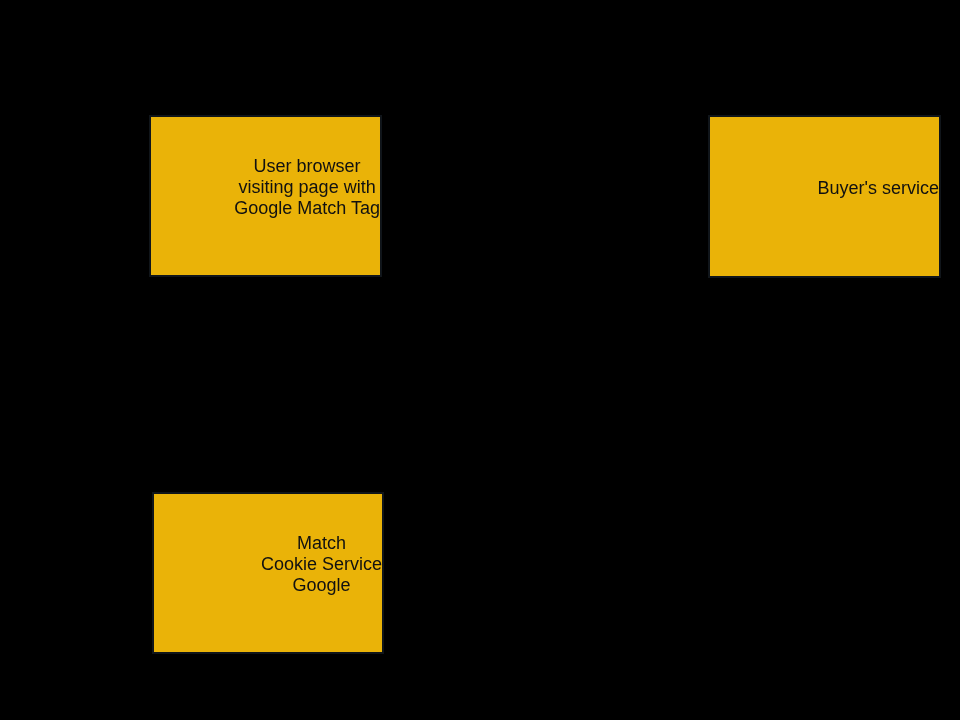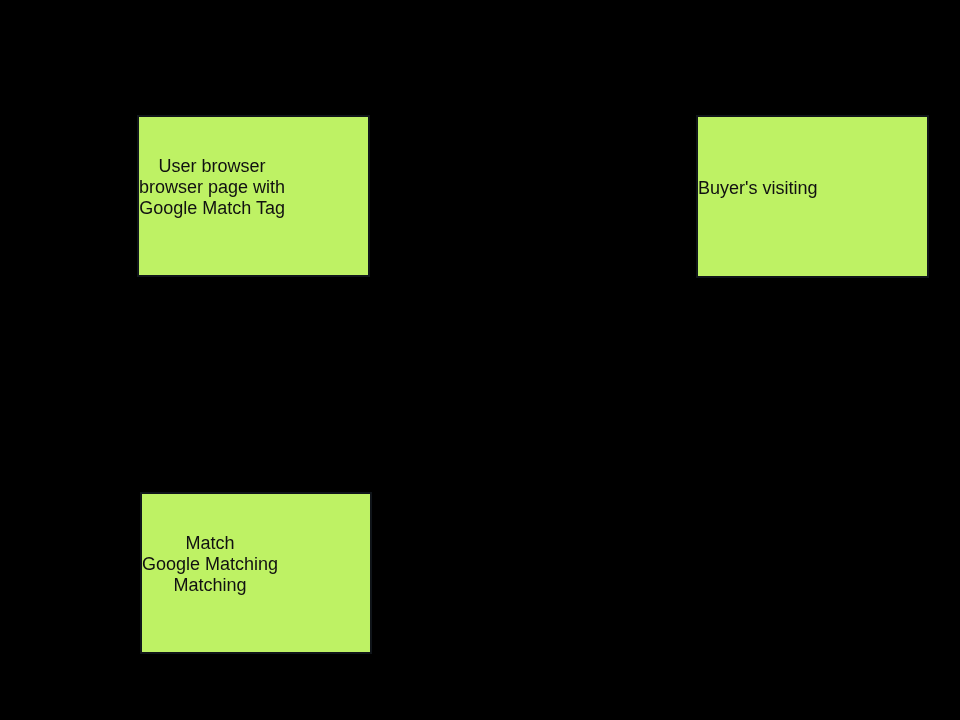--- a/index.html
+++ b/index.html
@@ -11,29 +11,30 @@
     position: relative;
     width: 960px;
     height: 720px;
     background: #000000;
     overflow: hidden;
     font-family: "Liberation Sans", sans-serif;
   }
   .node {
     position: absolute;
     box-sizing: border-box;
-    background: #bef264;
+    background: #eab308;
     border: 2px solid #10151a;
     display: flex;
     align-items: center;
-    justify-content: flex-start;
+    justify-content: flex-end;
     text-align: center;
     color: #111111;
     font-size: 18px;
     line-height: 21px;
+    margin-left: 12px;
   }
   
   .node .label {
     padding-bottom: 17px;
   }
   .node .label span {
     display: block;
     white-space: nowrap;
   }
   #node-user-browser {
@@ -56,32 +57,32 @@
   }
 </style>
 </head>
 <body>
 
 <div class="canvas">
 
   <div class="node" id="node-user-browser">
     <div class="label">
       <span>User browser</span>
-      <span>browser page with</span>
+      <span>visiting page with</span>
       <span>Google Match Tag</span>
     </div>
   </div>
 
   <div class="node" id="node-buyers-service">
     <div class="label">
-      <span>Buyer's visiting</span>
+      <span>Buyer's service</span>
     </div>
   </div>
 
   <div class="node" id="node-google-cms">
     <div class="label">
       <span>Match</span>
-      <span>Google Matching</span>
-      <span>Matching</span>
+      <span>Cookie Service</span>
+      <span>Google</span>
     </div>
   </div>
 
 </div>
 
 </body></html>

